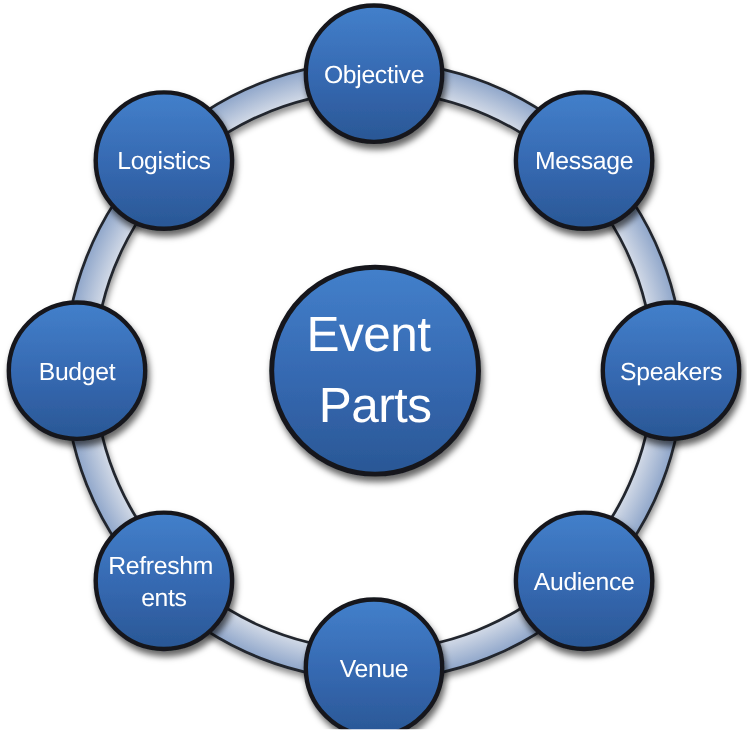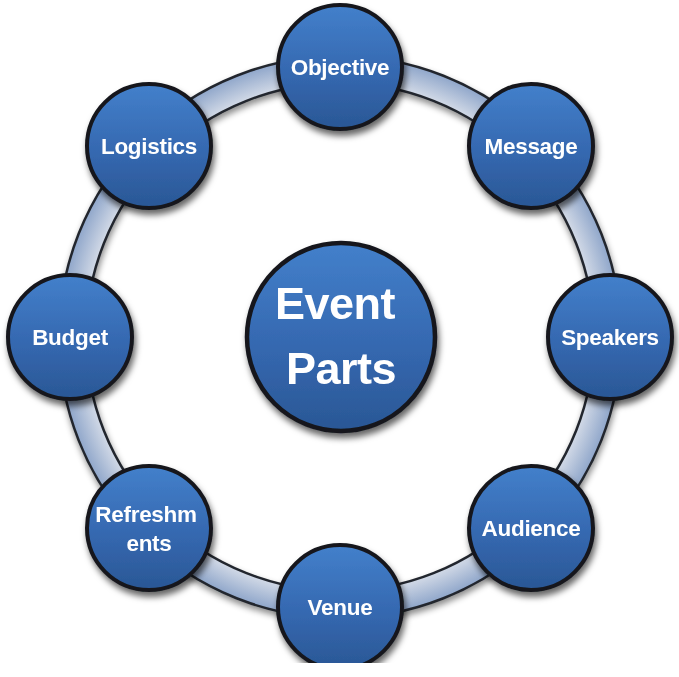--- a/index.html
+++ b/index.html
@@ -1,16 +1,16 @@
 <!DOCTYPE html>
 <html><head>
 <meta charset="utf-8">
 <style>
   html, body { margin: 0; padding: 0; background: #ffffff; }
-  .stage { width: 679px; height: 663px; position: relative; background: #ffffff; font-weight: bold; }
+  .stage { width: 679px; height: 663px; position: relative; background: #ffffff; }
   svg { display: block; }
   text {
     fill: #ffffff;
     font-family: "Liberation Sans", sans-serif;
     text-anchor: middle;
   }
   .node-circle {
     fill: url(#nodeGrad);
     stroke: #15181d;
     stroke-width: 4;

